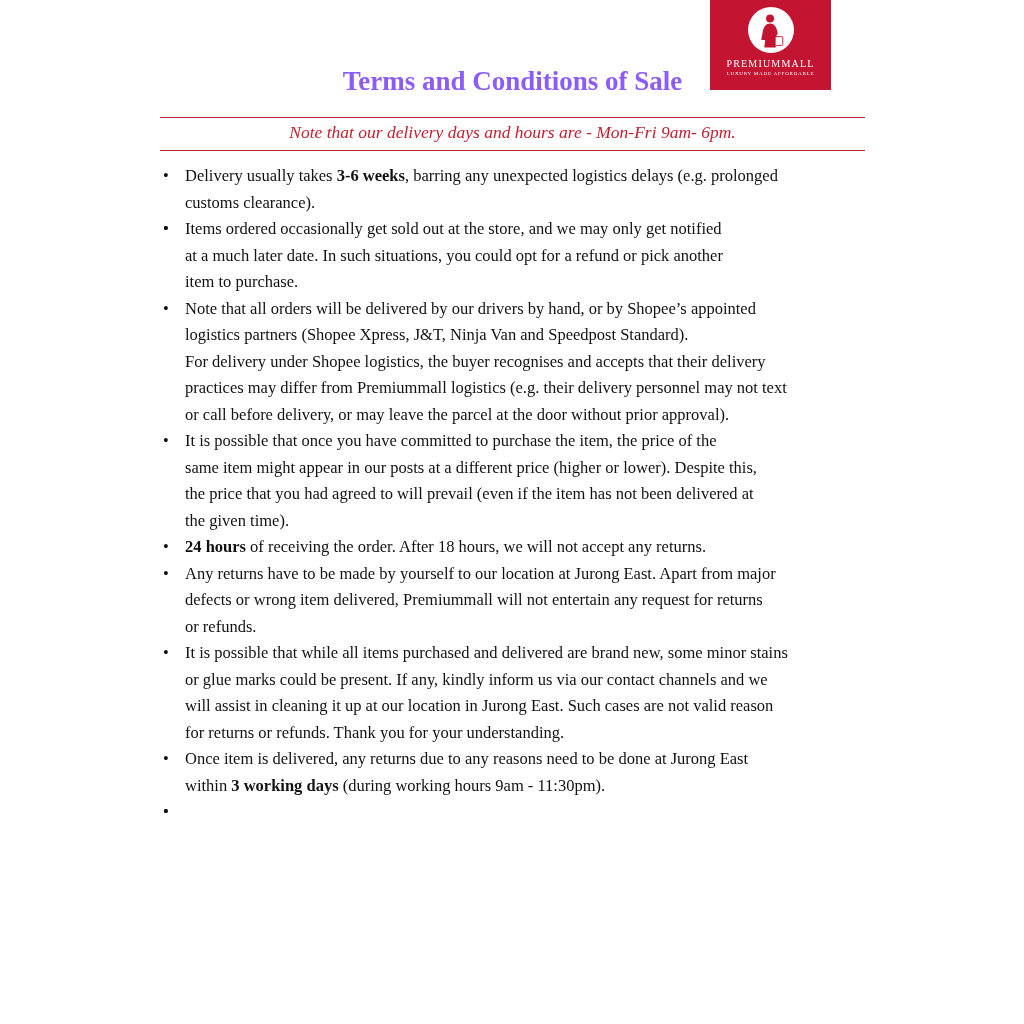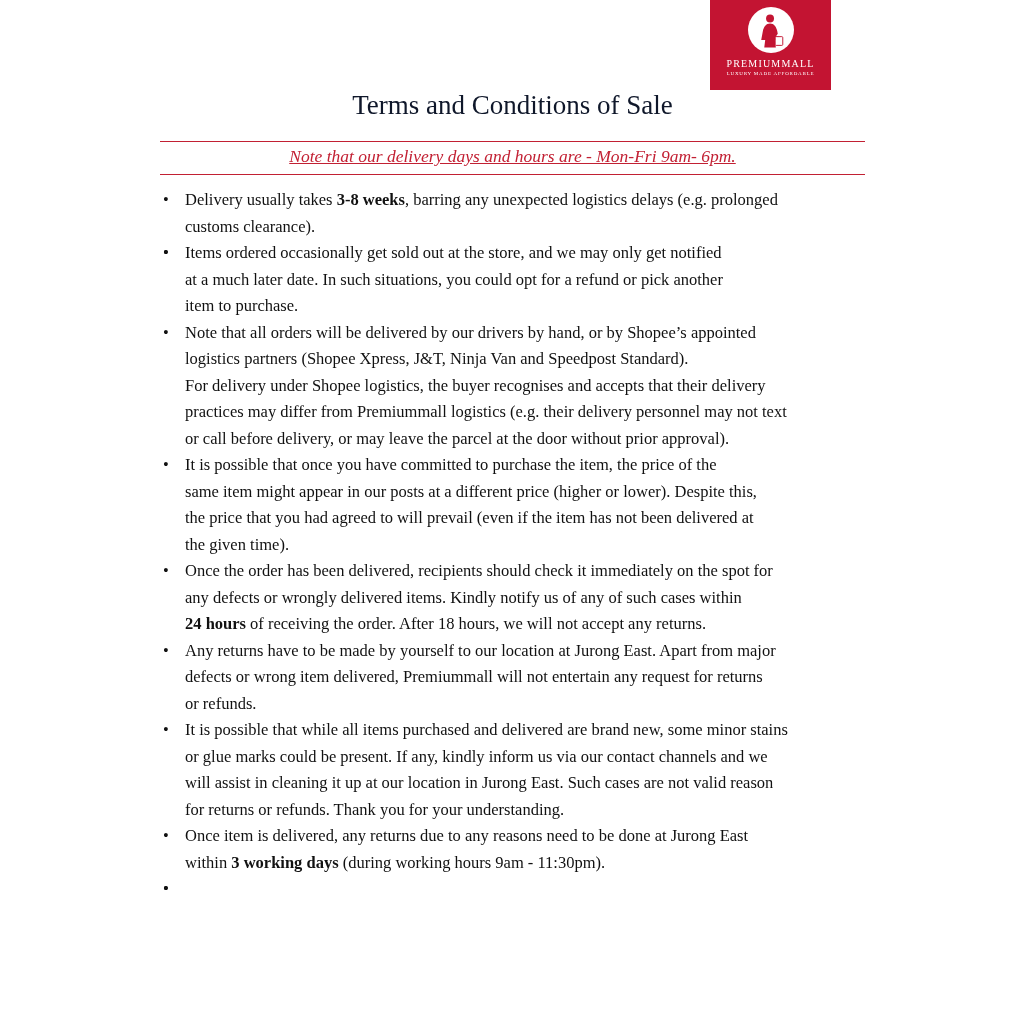--- a/index.html
+++ b/index.html
@@ -44,45 +44,44 @@
   }
   .logo-tagline {
     color: #ffffff;
     font-size: 5px;
     letter-spacing: 0.8px;
     margin-top: 2px;
     white-space: nowrap;
   }
   
   .title {
-    padding-top: 90px;
+    padding-top: 66px;
     text-align: center;
     font-size: 27px;
-    font-weight: normal;
-    color: #0f172a;
+    font-weight: bold;
+    color: #8b5cf6;
   }
   .content {
     position: absolute;
     left: 160px;
     top: 0;
     width: 705px;
   }
   .rule {
     border-top: 1.5px solid #c22033;
     height: 0;
   }
   .rule-top { margin-top: 20px; }
   .rule-bottom { margin-top: 4px; }
   .notice {
     text-align: center;
     color: #c22033;
     font-style: italic;
     font-size: 17.5px;
     padding: 4px 0 3px 0;
-    text-decoration: underline;
   }
   
   ul.terms {
     list-style: none;
     margin-top: 12px;
   }
   ul.terms li {
     position: relative;
     padding-left: 25px;
     font-size: 16.5px;
@@ -114,38 +113,36 @@
     <div class="logo-brand">PREMIUMMALL</div>
     <div class="logo-tagline">LUXURY MADE AFFORDABLE</div>
   </div>
 
   <div class="content">
     <h1 class="title">Terms and Conditions of Sale</h1>
     <div class="rule rule-top"></div>
     <div class="notice">Note that our delivery days and hours are - Mon-Fri 9am- 6pm.</div>
     <div class="rule rule-bottom"></div>
     <ul class="terms">
-        <li><span class="marker">•</span><span class="text"><span>Delivery usually takes </span><b>3-8 weeks</b><span>, barring any unexpected logistics delays (e.g. prolonged
+        <li><span class="marker">•</span><span class="text"><span>Delivery usually takes </span><b>3-6 weeks</b><span>, barring any unexpected logistics delays (e.g. prolonged
 customs clearance).</span></span></li>
         <li><span class="marker">•</span></li>
         <li><span class="marker">•</span><span class="text"><span>Items ordered occasionally get sold out at the store, and we may only get notified
 at a much later date. In such situations, you could opt for a refund or pick another
 item to purchase.</span></span></li>
         <li><span class="marker">•</span><span class="text"><span>Note that all orders will be delivered by our drivers by hand, or by Shopee’s appointed
 logistics partners (Shopee Xpress, J&amp;T, Ninja Van and Speedpost Standard).
 For delivery under Shopee logistics, the buyer recognises and accepts that their delivery
 practices may differ from Premiummall logistics (e.g. their delivery personnel may not text
 or call before delivery, or may leave the parcel at the door without prior approval).</span></span></li>
         <li><span class="marker">•</span><span class="text"><span>It is possible that once you have committed to purchase the item, the price of the
 same item might appear in our posts at a different price (higher or lower). Despite this,
 the price that you had agreed to will prevail (even if the item has not been delivered at
 the given time).</span></span></li>
-        <li><span class="marker">•</span><span class="text"><span>Once the order has been delivered, recipients should check it immediately on the spot for
-any defects or wrongly delivered items. Kindly notify us of any of such cases within
-</span><b>24 hours</b><span> of receiving the order. After 18 hours, we will not accept any returns.</span></span></li>
+        <li><span class="marker">•</span><span class="text"><b>24 hours</b><span> of receiving the order. After 18 hours, we will not accept any returns.</span></span></li>
         <li><span class="marker">•</span><span class="text"><span>Any returns have to be made by yourself to our location at Jurong East. Apart from major
 defects or wrong item delivered, Premiummall will not entertain any request for returns
 or refunds.</span></span></li>
         <li><span class="marker">•</span><span class="text"><span>It is possible that while all items purchased and delivered are brand new, some minor stains
 or glue marks could be present. If any, kindly inform us via our contact channels and we
 will assist in cleaning it up at our location in Jurong East. Such cases are not valid reason
 for returns or refunds. Thank you for your understanding.</span></span></li>
         <li><span class="marker">•</span><span class="text"><span>Once item is delivered, any returns due to any reasons need to be done at Jurong East
 within </span><b>3 working days</b><span> (during working hours 9am - 11:30pm).</span></span></li>
         <li><span class="marker">•</span></li>

